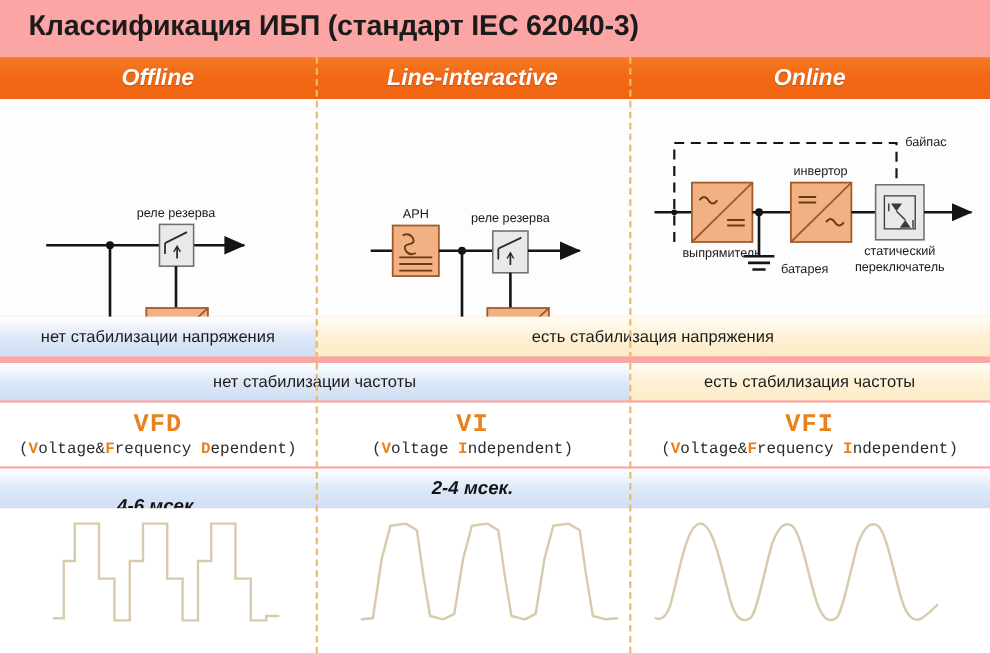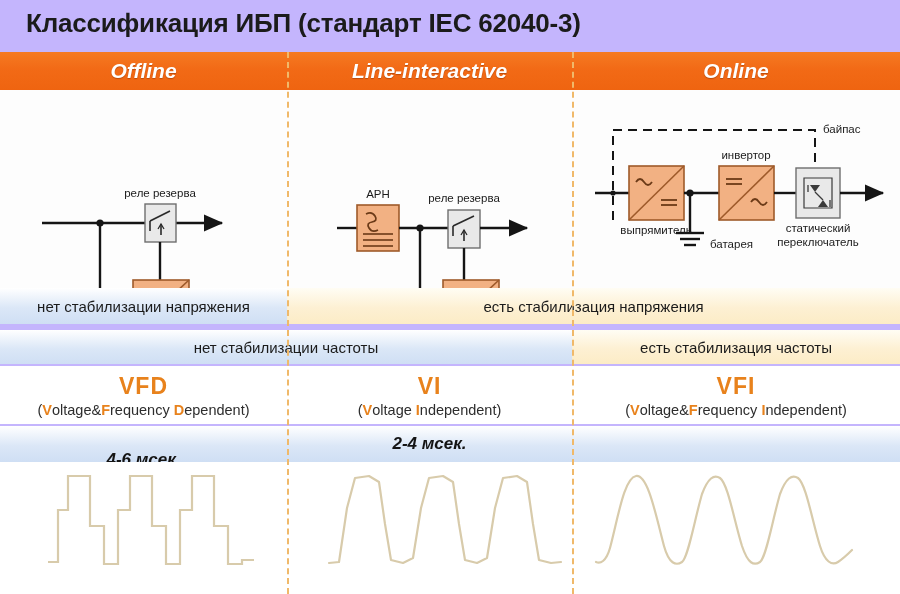--- a/index.html
+++ b/index.html
@@ -3,21 +3,21 @@
 <meta charset="utf-8">
 <style>
   * { box-sizing: border-box; margin:0; padding:0; }
   html,body { background:#fff; }
   body {
     width:900px; height:594px;
     font-family:"Liberation Sans", sans-serif;
     position:relative;
     overflow:hidden;
   }
-  #page { position:relative; width:900px; height:550px; background:#c4b5fd; }
+  #page { position:relative; width:900px; height:550px; background:#fca5a5; }
 
   
   .title {
     position:absolute; left:26px; top:8px;
     font-size:26px; font-weight:700; color:#1b1b1b;
     letter-spacing:-0.2px; white-space:nowrap;
   }
 
   
   .header-band {
@@ -74,20 +74,21 @@
 
   
   .class-band {
     position:absolute; left:0; top:366px; width:900px; height:58px;
     background:#ffffff;
   }
   .class-cell {
     position:absolute; top:0; height:58px;
     display:flex; flex-direction:column; align-items:center; justify-content:center;
     gap:2px;
+    font-family:Liberation Mono, monospace;
   }
   .cc1 { left:0px;   width:287px; }
   .cc2 { left:287px; width:285px; }
   .cc3 { left:572px; width:328px; }
   .class-code { font-size:23px; font-weight:700; letter-spacing:1px; color:#e8821c; }
   .class-code .hl { color:#e8821c; }
   .class-full { font-size:14.5px; color:#2d2d2d; white-space:nowrap; }
   .class-full .hl { color:#e8821c; font-weight:700; }
 
   

